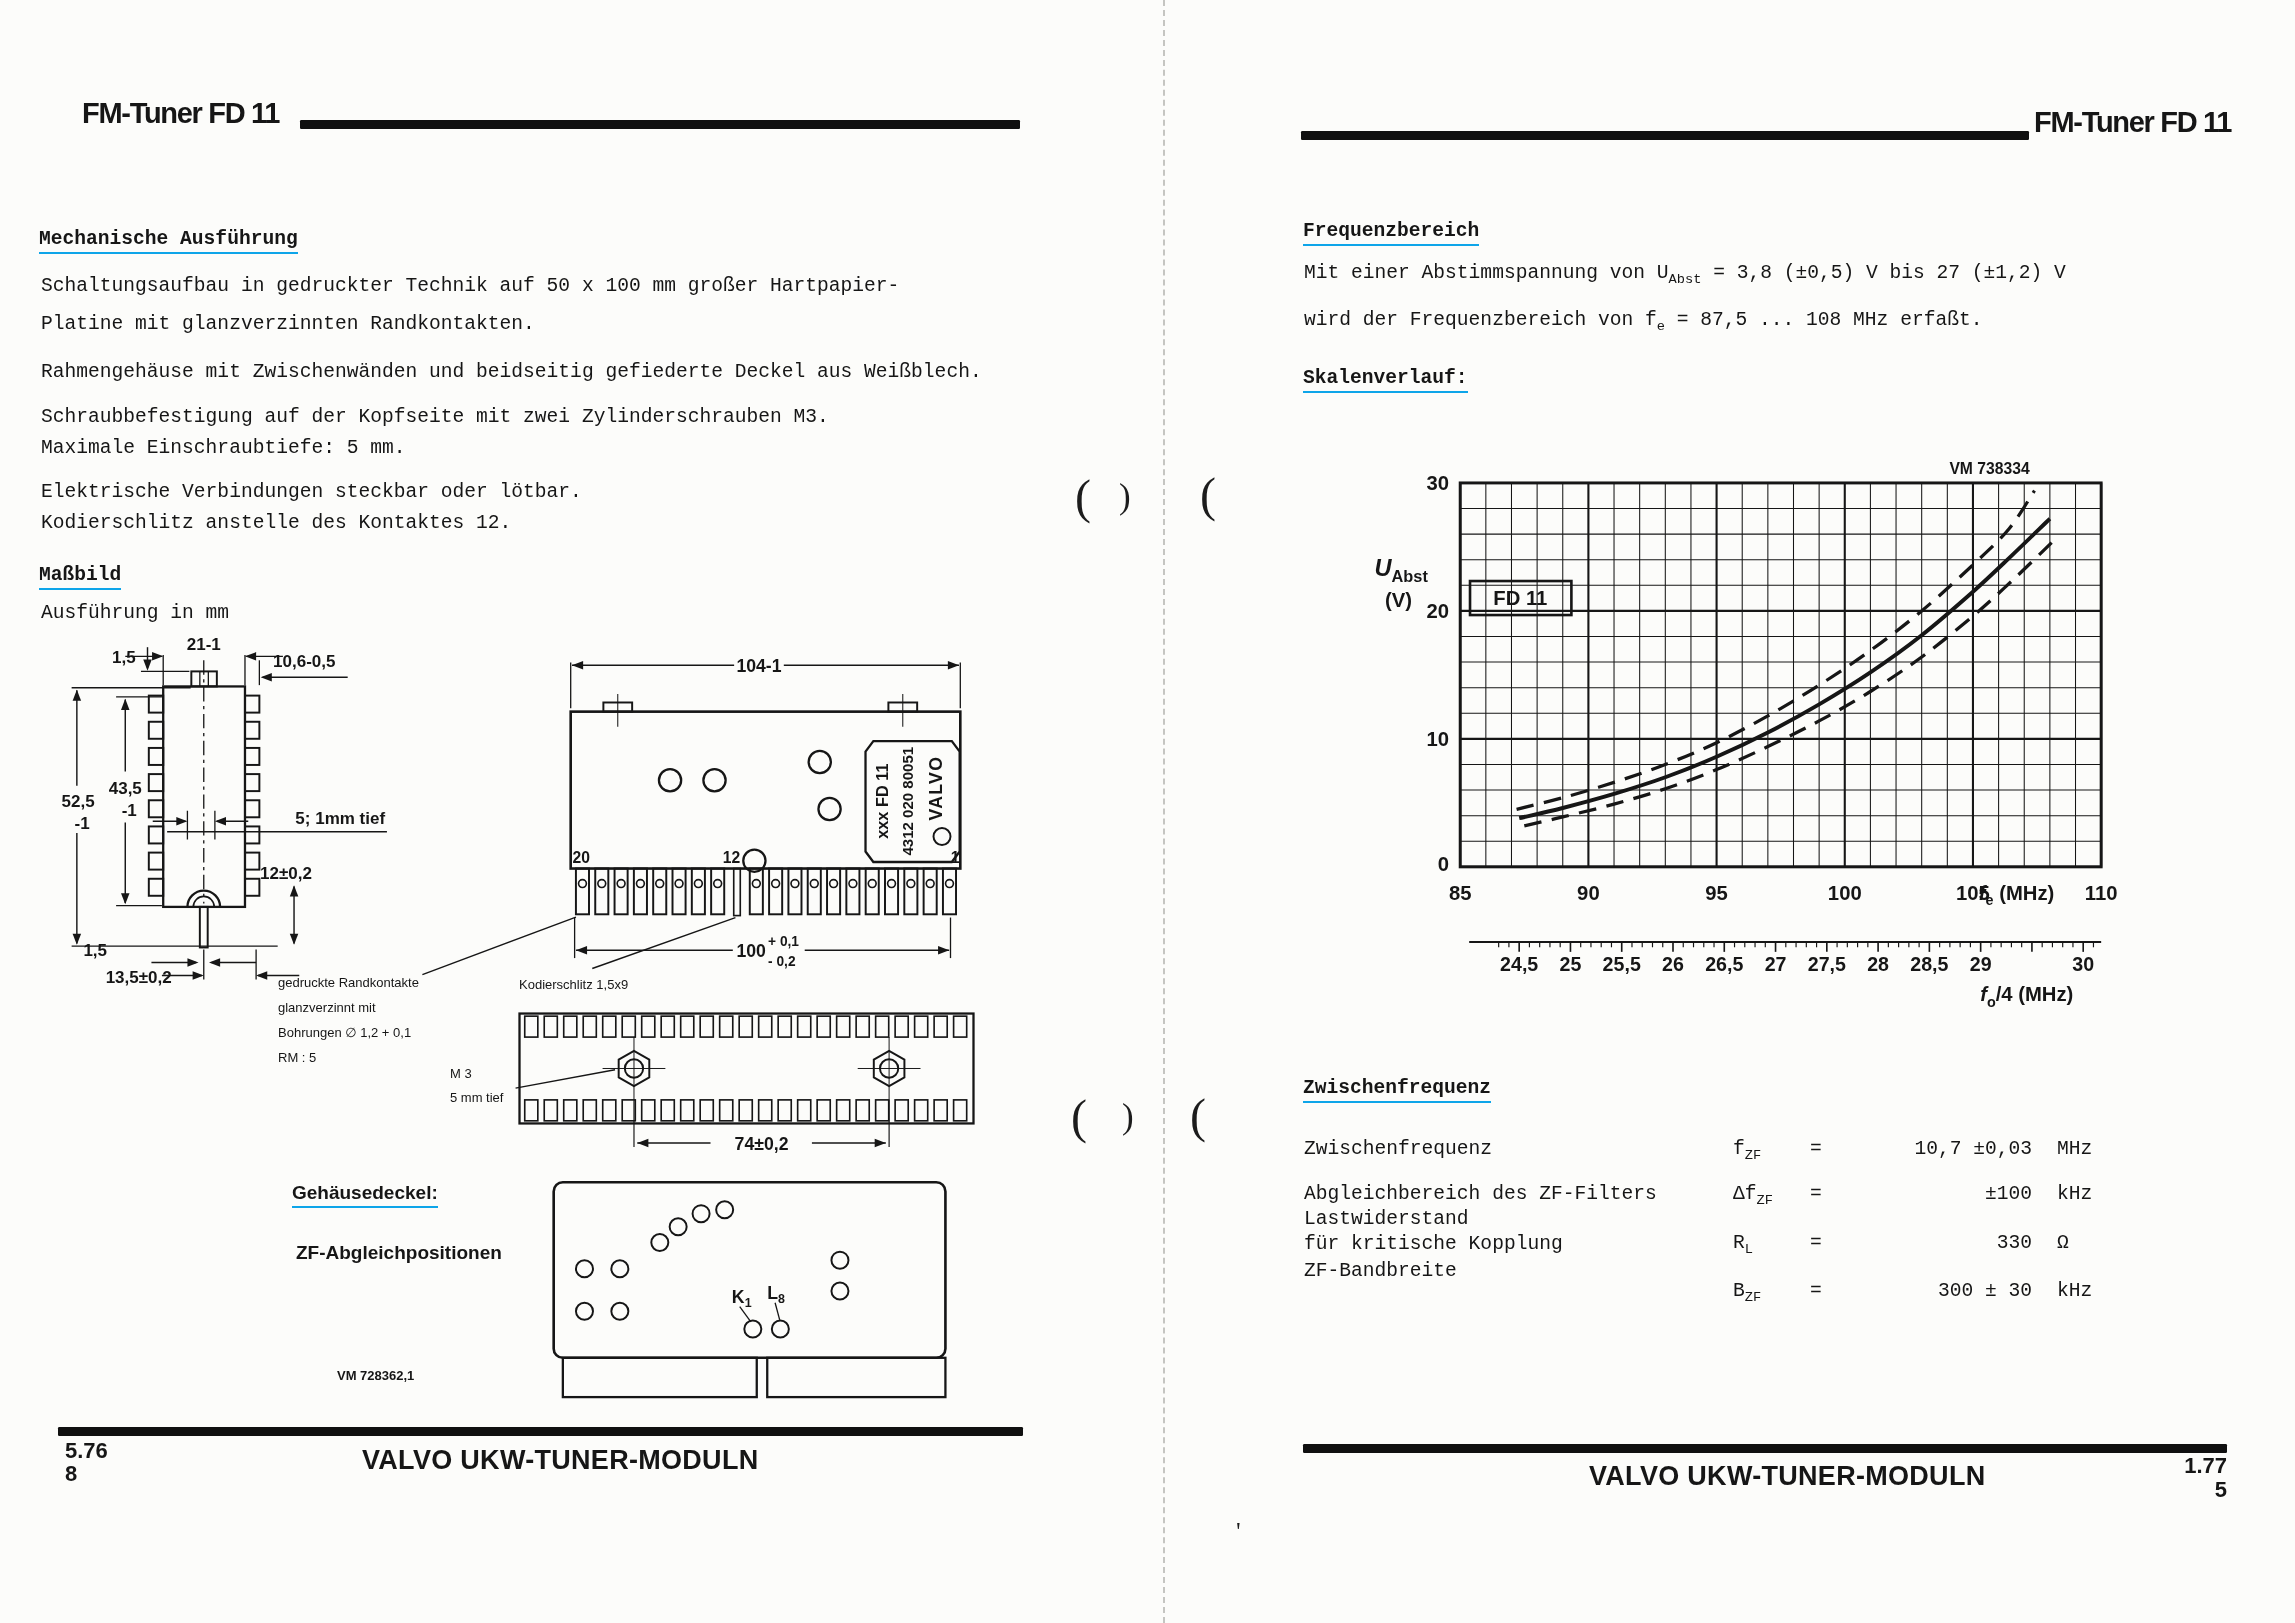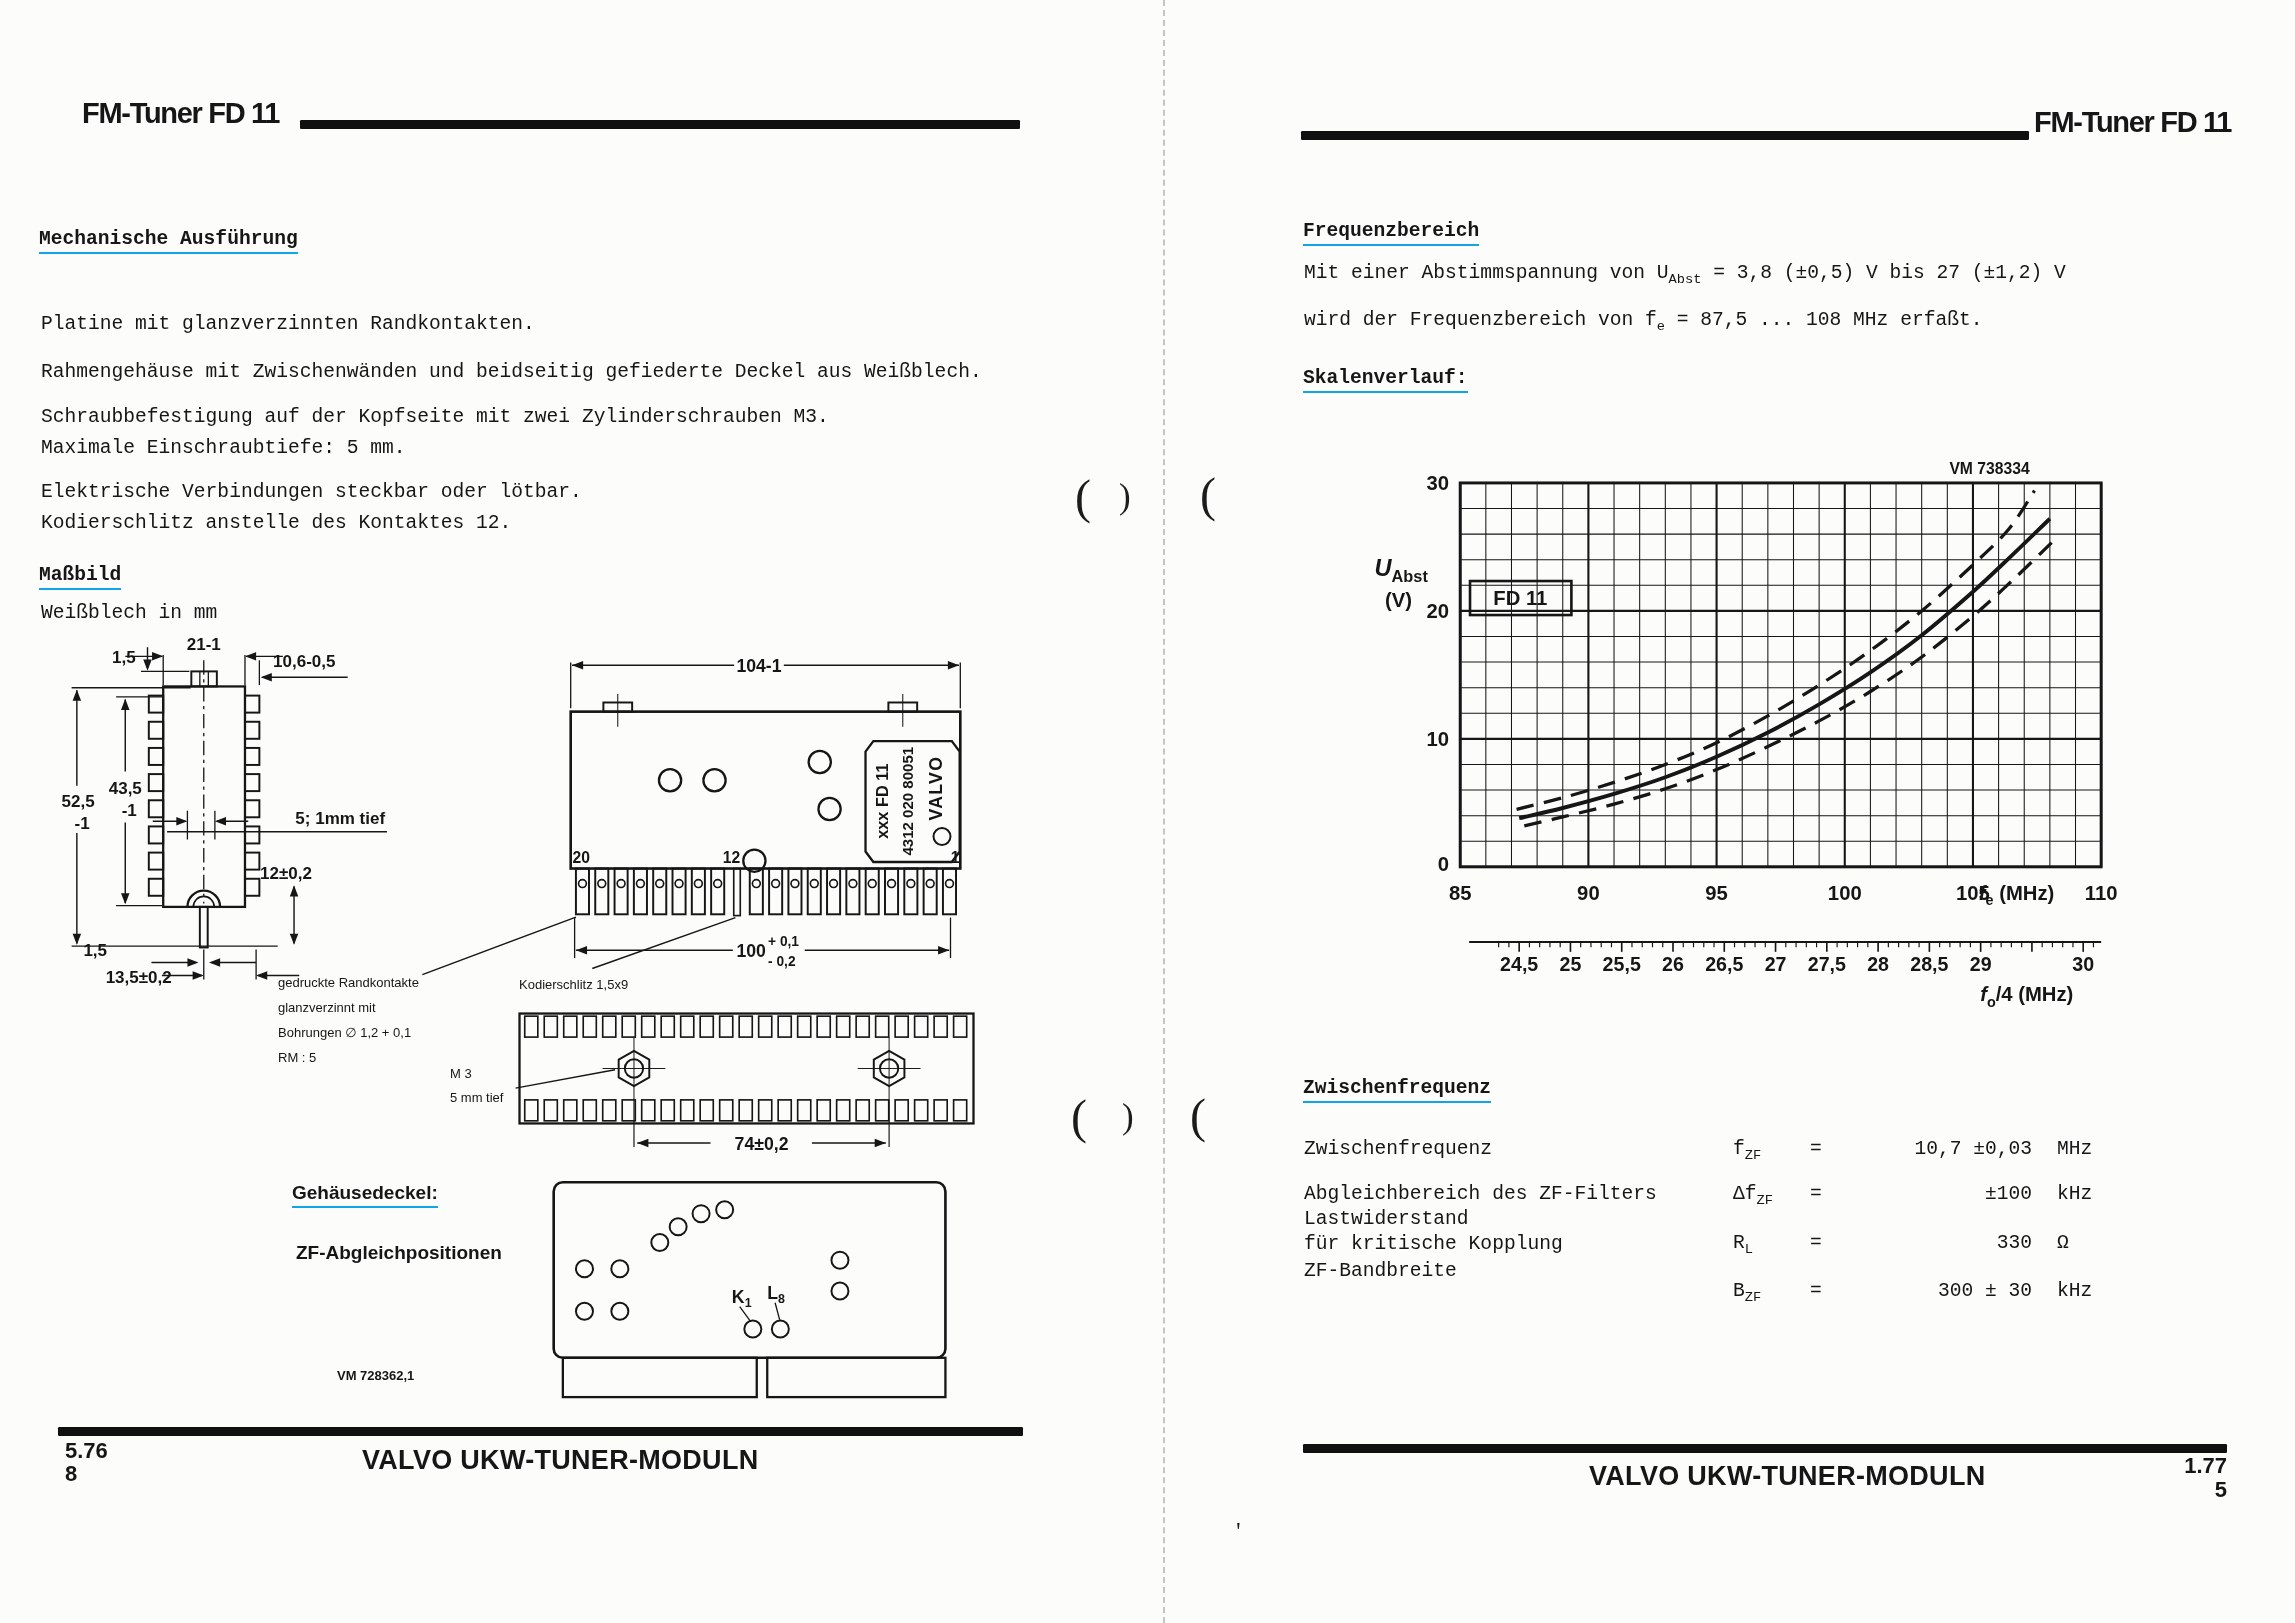--- a/index.html
+++ b/index.html
@@ -31,29 +31,30 @@
   <span class="paren" style="left:1200px;top:467px;font-size:48px;">(</span>
   <span class="paren" style="left:1071px;top:1089px;font-size:48px;">(</span>
   <span class="paren" style="left:1122px;top:1097px;font-size:35px;">)</span>
   <span class="paren" style="left:1190px;top:1088px;font-size:48px;">(</span>
   <span class="paren" style="left:1236px;top:1517px;font-size:26px;">'</span>
 
   <div class="abs title" style="left:82px;top:97px;">FM-Tuner FD 11</div>
   <div class="rule" style="left:300px;top:120px;width:720px;"></div>
 
   <div class="abs mono b ul" style="left:39px;top:228px;">Mechanische Ausführung</div>
+  <div class="abs mono" style="left:41px;top:275px;">Schaltungsaufbau in gedruckter Technik auf 50 x 100 mm großer Hartpapier-</div>
   <div class="abs mono" style="left:41px;top:313px;">Platine mit glanzverzinnten Randkontakten.</div>
   <div class="abs mono" style="left:41px;top:361px;">Rahmengehäuse mit Zwischenwänden und beidseitig gefiederte Deckel aus Weißblech.</div>
   <div class="abs mono" style="left:41px;top:406px;">Schraubbefestigung auf der Kopfseite mit zwei Zylinderschrauben M3.</div>
   <div class="abs mono" style="left:41px;top:437px;">Maximale Einschraubtiefe: 5 mm.</div>
   <div class="abs mono" style="left:41px;top:481px;">Elektrische Verbindungen steckbar oder lötbar.</div>
   <div class="abs mono" style="left:41px;top:512px;">Kodierschlitz anstelle des Kontaktes 12.</div>
 
   <div class="abs mono b ul" style="left:39px;top:564px;">Maßbild</div>
-  <div class="abs mono" style="left:41px;top:602px;">Weißblech in mm</div>
+  <div class="abs mono" style="left:41px;top:602px;">Ausführung in mm</div>
 
   <svg id="dw-side" class="abs" style="left:52px;top:622px;" width="471" height="367" viewBox="0 0 720 560">
       <rect x="148" y="112" width="22" height="26" fill="none" stroke="#161616" stroke-width="3"></rect>
       <rect x="295" y="112" width="22" height="26" fill="none" stroke="#161616" stroke-width="3"></rect>
       <rect x="148" y="152" width="22" height="26" fill="none" stroke="#161616" stroke-width="3"></rect>
       <rect x="295" y="152" width="22" height="26" fill="none" stroke="#161616" stroke-width="3"></rect>
       <rect x="148" y="192" width="22" height="26" fill="none" stroke="#161616" stroke-width="3"></rect>
       <rect x="295" y="192" width="22" height="26" fill="none" stroke="#161616" stroke-width="3"></rect>
       <rect x="148" y="232" width="22" height="26" fill="none" stroke="#161616" stroke-width="3"></rect>
       <rect x="295" y="232" width="22" height="26" fill="none" stroke="#161616" stroke-width="3"></rect>

